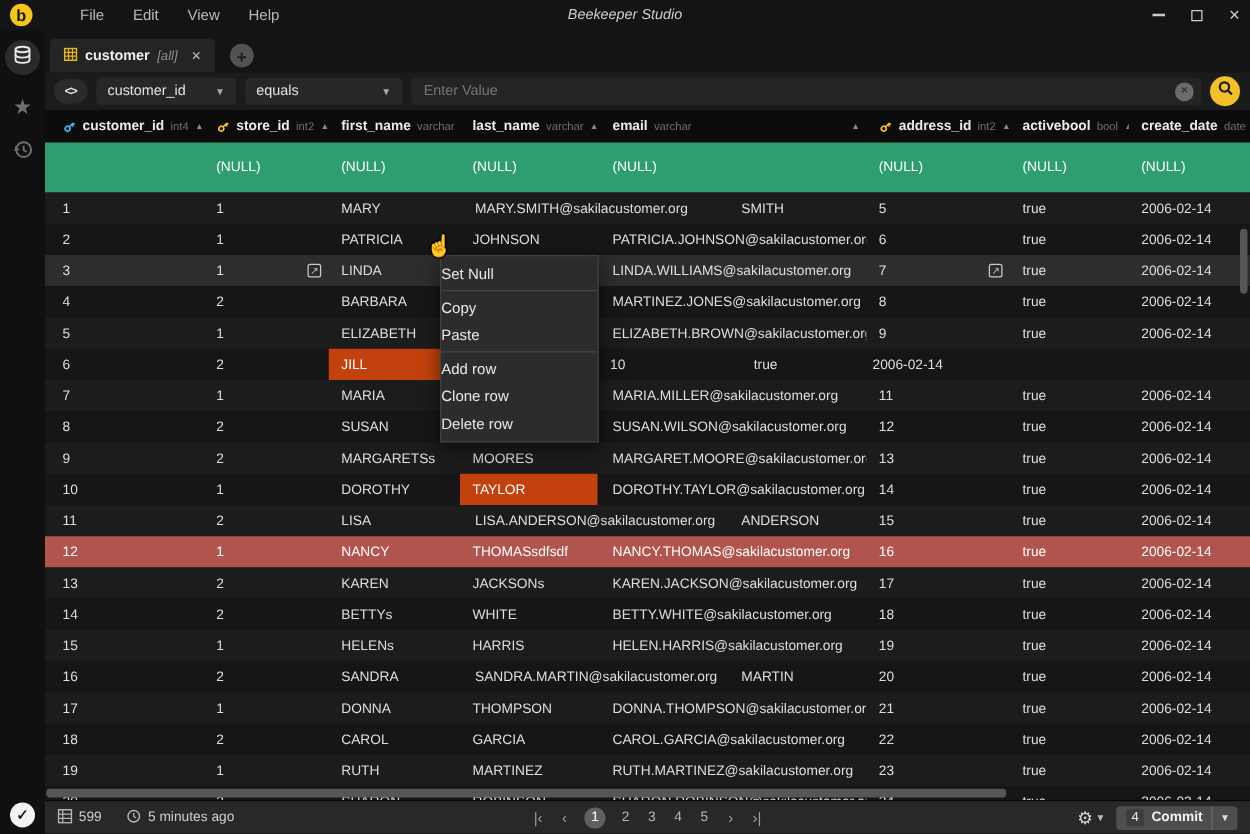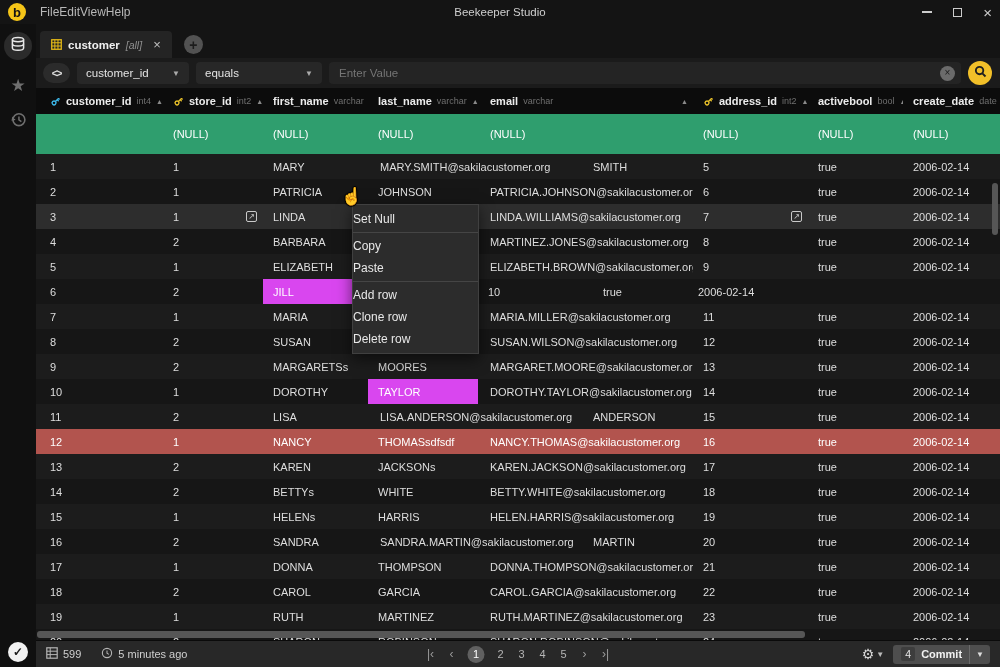--- a/index.html
+++ b/index.html
@@ -3,23 +3,23 @@
 <meta charset="utf-8">
 <style>
   *{margin:0;padding:0;box-sizing:border-box;}
   html,body{width:1000px;height:667px;overflow:hidden;background:#0a0a0a;}
   body{font-family:"Liberation Sans",sans-serif;}
   .app{position:relative;width:1000px;height:667px;background:#161616;overflow:hidden;}
 
   
   .titlebar{position:absolute;left:0;top:0;width:100%;height:24px;background:#141414;display:flex;align-items:center;}
   .logo{position:absolute;left:8px;top:3px;width:18px;height:18px;border-radius:50%;background:#f5c518;color:#141414;font-weight:bold;font-size:13px;display:flex;align-items:center;justify-content:center;}
-  .menus{display:flex;margin-left:40px;font-size:12px;color:#b8b8b8;}
+  .menus{display:flex;gap:23px;margin-left:64px;font-size:12px;color:#b8b8b8;}
   .menus span{cursor:default;}
-  .apptitle{position:absolute;left:0;right:0;text-align:center;font-size:11.5px;color:#cfcfcf;pointer-events:none;}
+  .apptitle{position:absolute;left:0;right:0;text-align:center;font-size:11.5px;color:#cfcfcf;pointer-events:none;font-style:italic;}
   .wincontrols{position:absolute;right:8px;top:0;height:24px;display:flex;align-items:center;gap:21px;}
   .win-min{width:10px;height:2px;background:#cccccc;}
   .win-max{width:9px;height:9px;border:1.5px solid #cccccc;}
   .win-close{color:#cccccc;font-size:15px;line-height:15px;}
 
   
   .sidebar{position:absolute;left:0;top:24px;bottom:0;width:36px;background:#101010;display:flex;flex-direction:column;align-items:center;}
   .side-active{margin-top:8px;width:28px;height:28px;border-radius:50%;background:#2b2b2b;display:flex;align-items:center;justify-content:center;}
   .side-star{margin-top:17px;font-size:17px;color:#6f6f6f;line-height:17px;}
   .side-hist{margin-top:17px;display:flex;}
@@ -56,21 +56,21 @@
   .hcell .sort{margin-left:auto;font-size:7px;color:#8a8a8a;}
   .keyicon{display:flex;flex:none;}
   .insert-row{height:40px;background:#2f9e6e;display:flex;color:#ffffff;}
   .insert-row .cell{font-size:11px;color:#ffffff;}
   .trow{height:25px;display:flex;font-size:11px;color:#dedede;}
   .trow.odd{background:#1c1c1c;}
   .trow.even{background:#161616;}
   .trow.selected{background:#2d2d2d;}
   .trow.deleted{background:#b2544e;color:#ffffff;}
   .cell{display:flex;align-items:center;height:100%;padding:0 6px 0 10px;white-space:nowrap;overflow:hidden;flex:none;}
-  .cell.edited{background:#d946ef;color:#ffffff;text-align:right;}
+  .cell.edited{background:#c2410c;color:#ffffff;text-align:right;}
   .col0{width:127px;padding-left:14px;}
   .col1{width:100px;}
   .col2{width:105px;}
   .col3{width:110px;}
   .col4{width:215px;padding-left:12px;}
   .col5{width:115px;align-items:center;}
   .col6{width:95px;}
   .col7{width:97px;}
   .extlink{margin-left:auto;width:11px;height:11px;border:1.2px solid #c9c9c9;border-radius:2px;color:#c9c9c9;font-size:8px;line-height:9px;text-align:center;flex:none;}
   .vthumb{position:absolute;right:2px;top:95px;width:6px;height:52px;background:#565656;border-radius:3px;}

